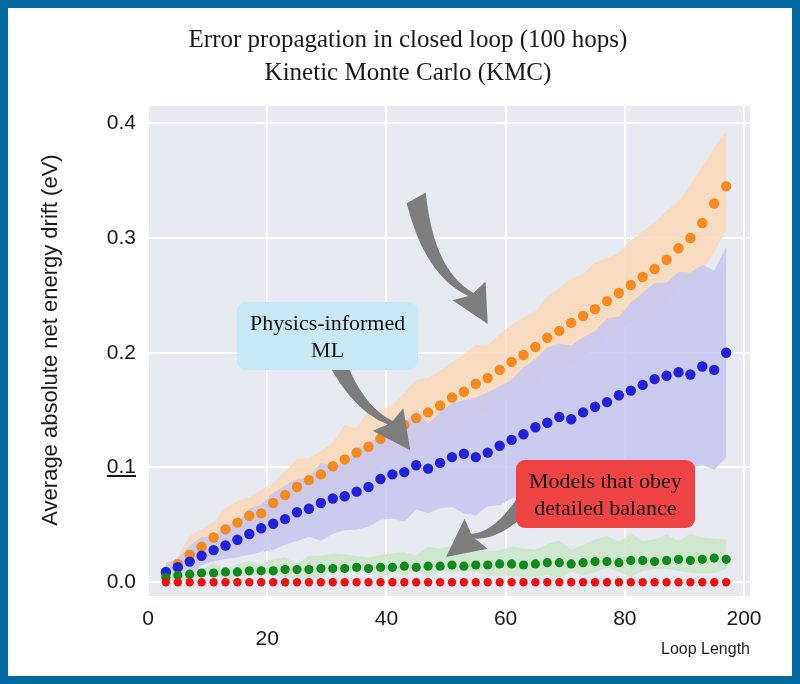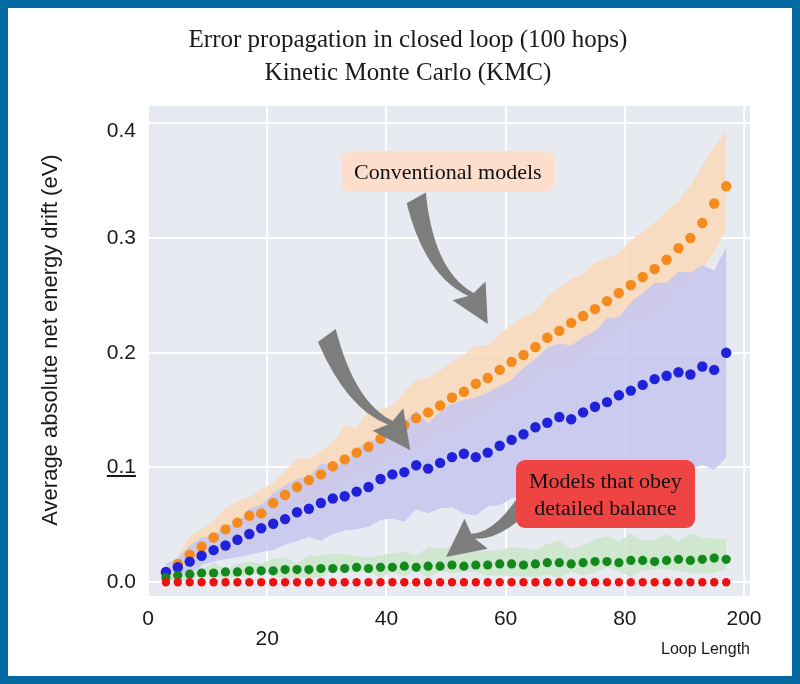--- a/index.html
+++ b/index.html
@@ -136,21 +136,21 @@
 Kinetic Monte Carlo (KMC)</div>
 
   <div id="ylabel">Average absolute net energy drift (eV)</div>
   <div id="xlabel">Loop Length</div>
 
   <div id="ytick-container">
       <div class="ytick" style="top: 561.23px;">0.0</div>
       <div class="ytick" style="top: 446.475px; text-decoration: underline;">0.1</div>
       <div class="ytick" style="top: 331.721px;">0.2</div>
       <div class="ytick" style="top: 216.967px;">0.3</div>
-      <div class="ytick" style="top: 102.213px; margin-top: 8px;">0.4</div>
+      <div class="ytick" style="top: 102.213px;">0.4</div>
     </div>
   <div id="xtick-container">
       <div class="xtick" style="left: 110px; top: 598px;">0</div>
       <div class="xtick" style="left: 229.208px; top: 618px;">20</div>
       <div class="xtick" style="left: 348.416px; top: 598px;">40</div>
       <div class="xtick" style="left: 467.624px; top: 598px;">60</div>
       <div class="xtick" style="left: 586.832px; top: 598px;">80</div>
       <div class="xtick" style="left: 706.04px; top: 598px;">200</div>
     </div>
 
@@ -370,18 +370,19 @@
         </g>
     </svg>
   </div>
 
   <svg id="svg-arrows" width="800" height="684">
       <path d="M398.64740531305716,195.22611269000166 Q417.00902433409715,268.2005649728662 460.3709737612816,287.930454344729 L444.4784283511138,292.33806144901536 L479.7425742574257,316.03278688524586 L477.53986706262293,273.6046348984581 L465.5912009262567,284.9725448893779 Q425.70940294238903,263.2707158806142 417.78823825129933,184.3804446870474 Z" fill="#7d7d7d" stroke="none"></path>
       <path d="M309.9153424304207,333.9774778353746 Q338.6976946964511,400.7643904543399 379.83513718337036,416.5282519529174 L364.5422513125137,422.70301038875544 L402.25742574257424,442.2622950819672 L395.27574883910734,400.35458472199167 L384.68779468756935,412.9995531634284 Q346.78545720344937,394.88322580519156 327.70841994581696,321.03891560724827 Z" fill="#7d7d7d" stroke="none"></path>
       <path d="M520.7141080887004,471.41599048374803 Q490.6547039419768,524.8571081168224 463.1271143883197,525.8616934955004 L456.53388497559524,510.7445070538644 L438.019801980198,548.983606557377 L479.7195313802465,540.8514132515871 L466.7880059258962,530.6154155267199 Q496.75618983793765,532.7799781688547 534.1373770598143,488.84630459821915 Z" fill="#7d7d7d" stroke="none"></path>
     </svg>
 
-  <div class="callout" id="callout-conventional">Conventional models</div>
-
+
+  <div class="callout" id="callout-pinn">Physics-informed
+ML</div>
 
   <div class="callout" id="callout-detailed-balance">Models that obey
 detailed balance</div>
 </div>
 
 </body></html>

